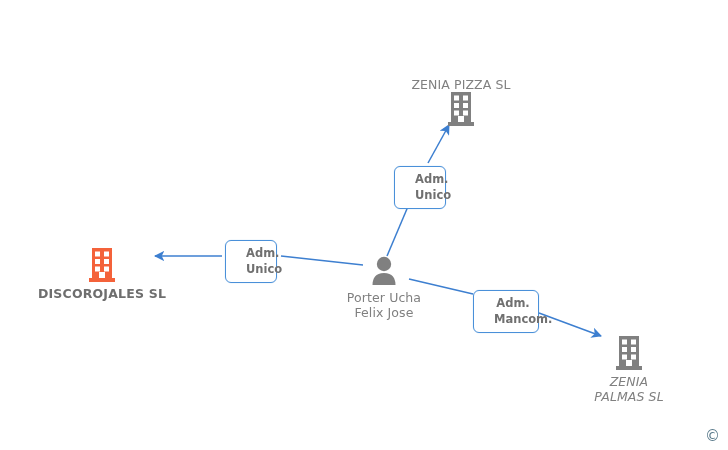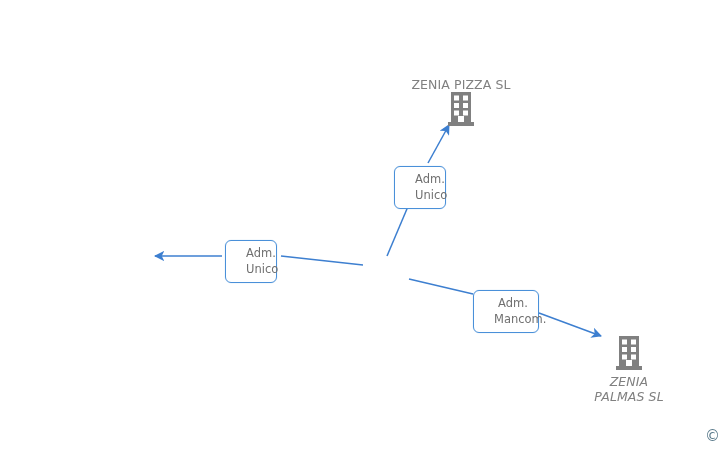--- a/index.html
+++ b/index.html
@@ -68,20 +68,21 @@
     border: 1.4px solid #4a90d9;
     border-radius: 6px;
     background: #ffffff;
     color: #707070;
     font-size: 11.5px;
     line-height: 16px;
     text-align: center;
     padding: 4px 6px 5px 20px;
     white-space: pre-line;
     box-shadow: 0 0 0 .5px rgba(74,144,217,.12);
+    font-weight: bold;
   }
 
   
   #watermark {
     position: absolute;
     right: 8px;
     bottom: 6px;
     display: flex;
     align-items: center;
     gap: 4px;
@@ -141,21 +142,43 @@
       <rect x="6" y="3.5" width="5" height="5" fill="#ffffff"></rect>
       <rect x="15" y="3.5" width="5" height="5" fill="#ffffff"></rect>
       <rect x="6" y="11" width="5" height="5" fill="#ffffff"></rect>
       <rect x="15" y="11" width="5" height="5" fill="#ffffff"></rect>
       <rect x="6" y="18.5" width="5" height="5" fill="#ffffff"></rect>
       <rect x="15" y="18.5" width="5" height="5" fill="#ffffff"></rect>
       <rect x="10" y="24" width="6" height="6" fill="#ffffff"></rect>
     </svg>
   </div>
 
-
+  <div class="node" style="left:102px; top:248px;">
+    <svg class="building" viewBox="0 0 26 34" xmlns="http://www.w3.org/2000/svg">
+      <rect x="3" y="0" width="20" height="30" fill="#f4623a"></rect>
+      <rect x="0" y="30" width="26" height="4" fill="#f4623a"></rect>
+      <rect x="6" y="3.5" width="5" height="5" fill="#ffffff"></rect>
+      <rect x="15" y="3.5" width="5" height="5" fill="#ffffff"></rect>
+      <rect x="6" y="11" width="5" height="5" fill="#ffffff"></rect>
+      <rect x="15" y="11" width="5" height="5" fill="#ffffff"></rect>
+      <rect x="6" y="18.5" width="5" height="5" fill="#ffffff"></rect>
+      <rect x="15" y="18.5" width="5" height="5" fill="#ffffff"></rect>
+      <rect x="10" y="24" width="6" height="6" fill="#ffffff"></rect>
+    </svg>
+    <div class="node-label bold">DISCOROJALES SL</div>
+  </div>
+
+  <div class="node" style="left:384px; top:256px;">
+    <svg class="person" viewBox="0 0 30 30" xmlns="http://www.w3.org/2000/svg">
+      <circle cx="15" cy="8" r="7.2" fill="#808080"></circle>
+      <path d="M15 17 C 6.5 17 3.5 22.5 3.5 29 L 26.5 29 C 26.5 22.5 23.5 17 15 17 Z" fill="#808080"></path>
+    </svg>
+    <div class="node-label">Porter Ucha
+Felix Jose</div>
+  </div>
 
   <div class="node" style="left:629px; top:336px;font-style:italic;">
     <svg class="building" viewBox="0 0 26 34" xmlns="http://www.w3.org/2000/svg">
       <rect x="3" y="0" width="20" height="30" fill="#808080"></rect>
       <rect x="0" y="30" width="26" height="4" fill="#808080"></rect>
       <rect x="6" y="3.5" width="5" height="5" fill="#ffffff"></rect>
       <rect x="15" y="3.5" width="5" height="5" fill="#ffffff"></rect>
       <rect x="6" y="11" width="5" height="5" fill="#ffffff"></rect>
       <rect x="15" y="11" width="5" height="5" fill="#ffffff"></rect>
       <rect x="6" y="18.5" width="5" height="5" fill="#ffffff"></rect>

